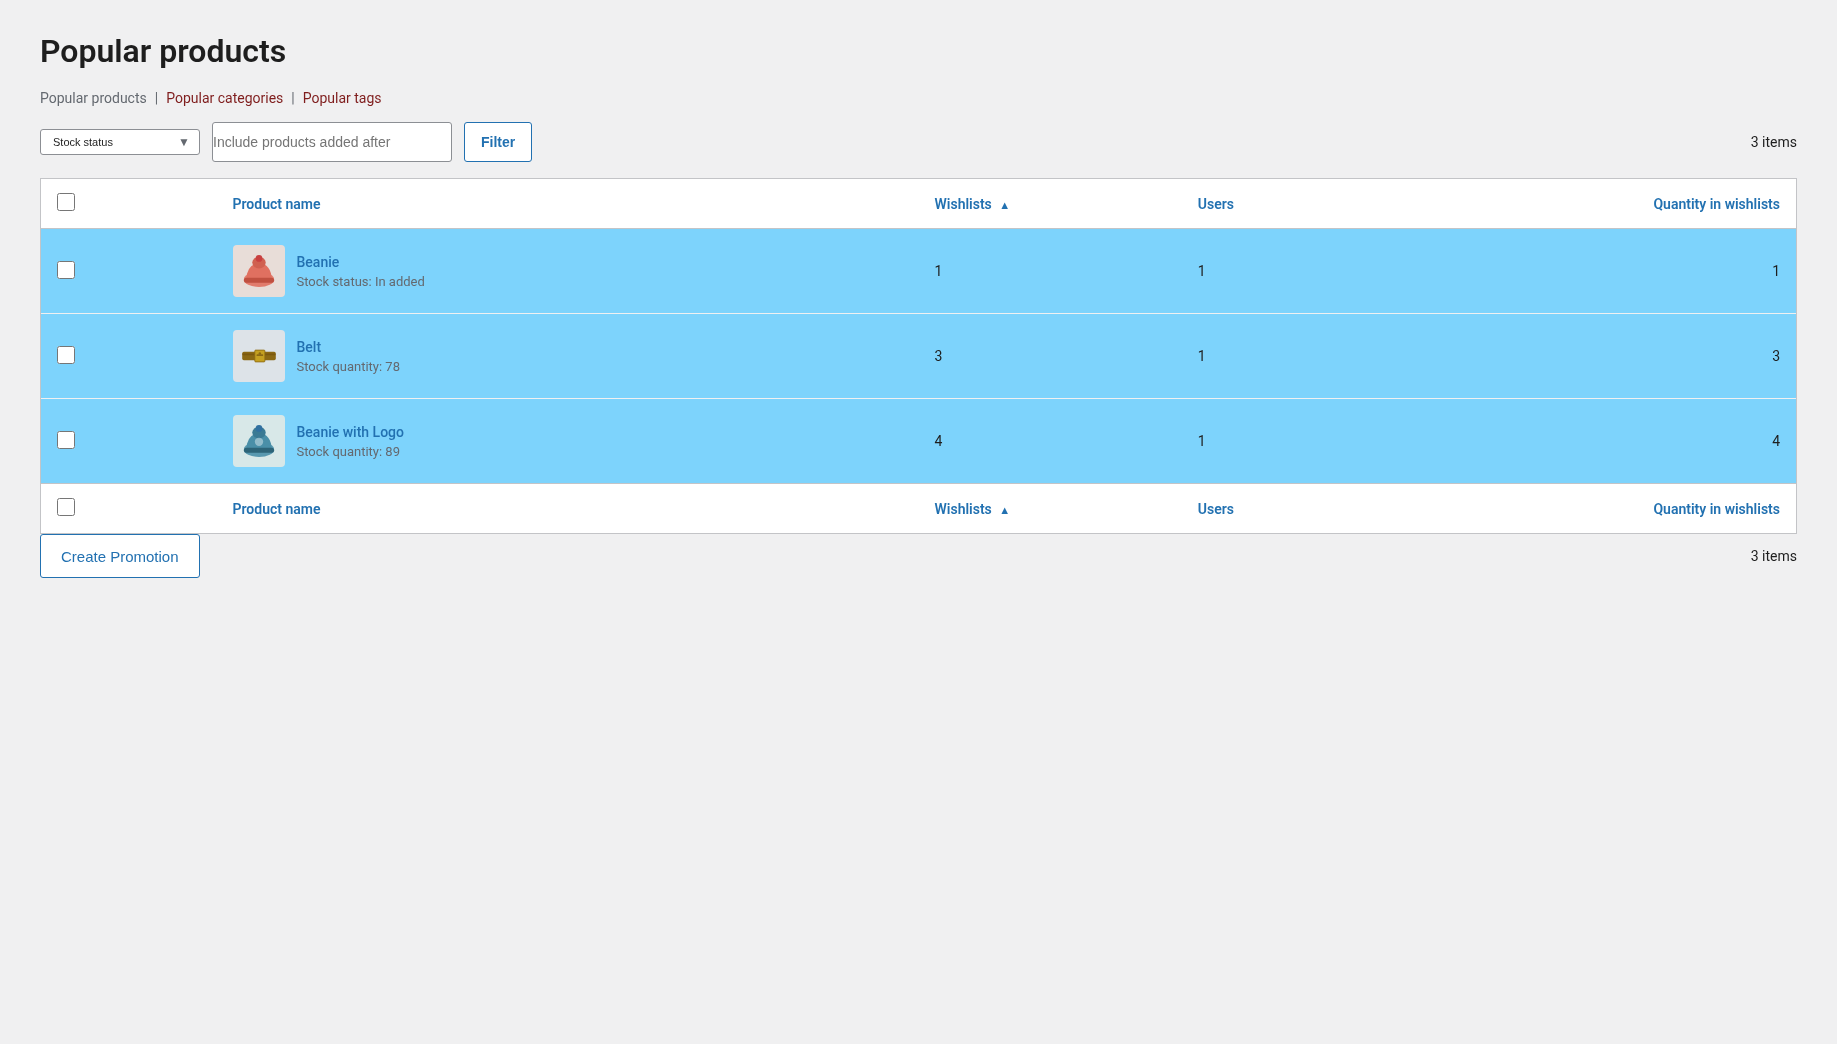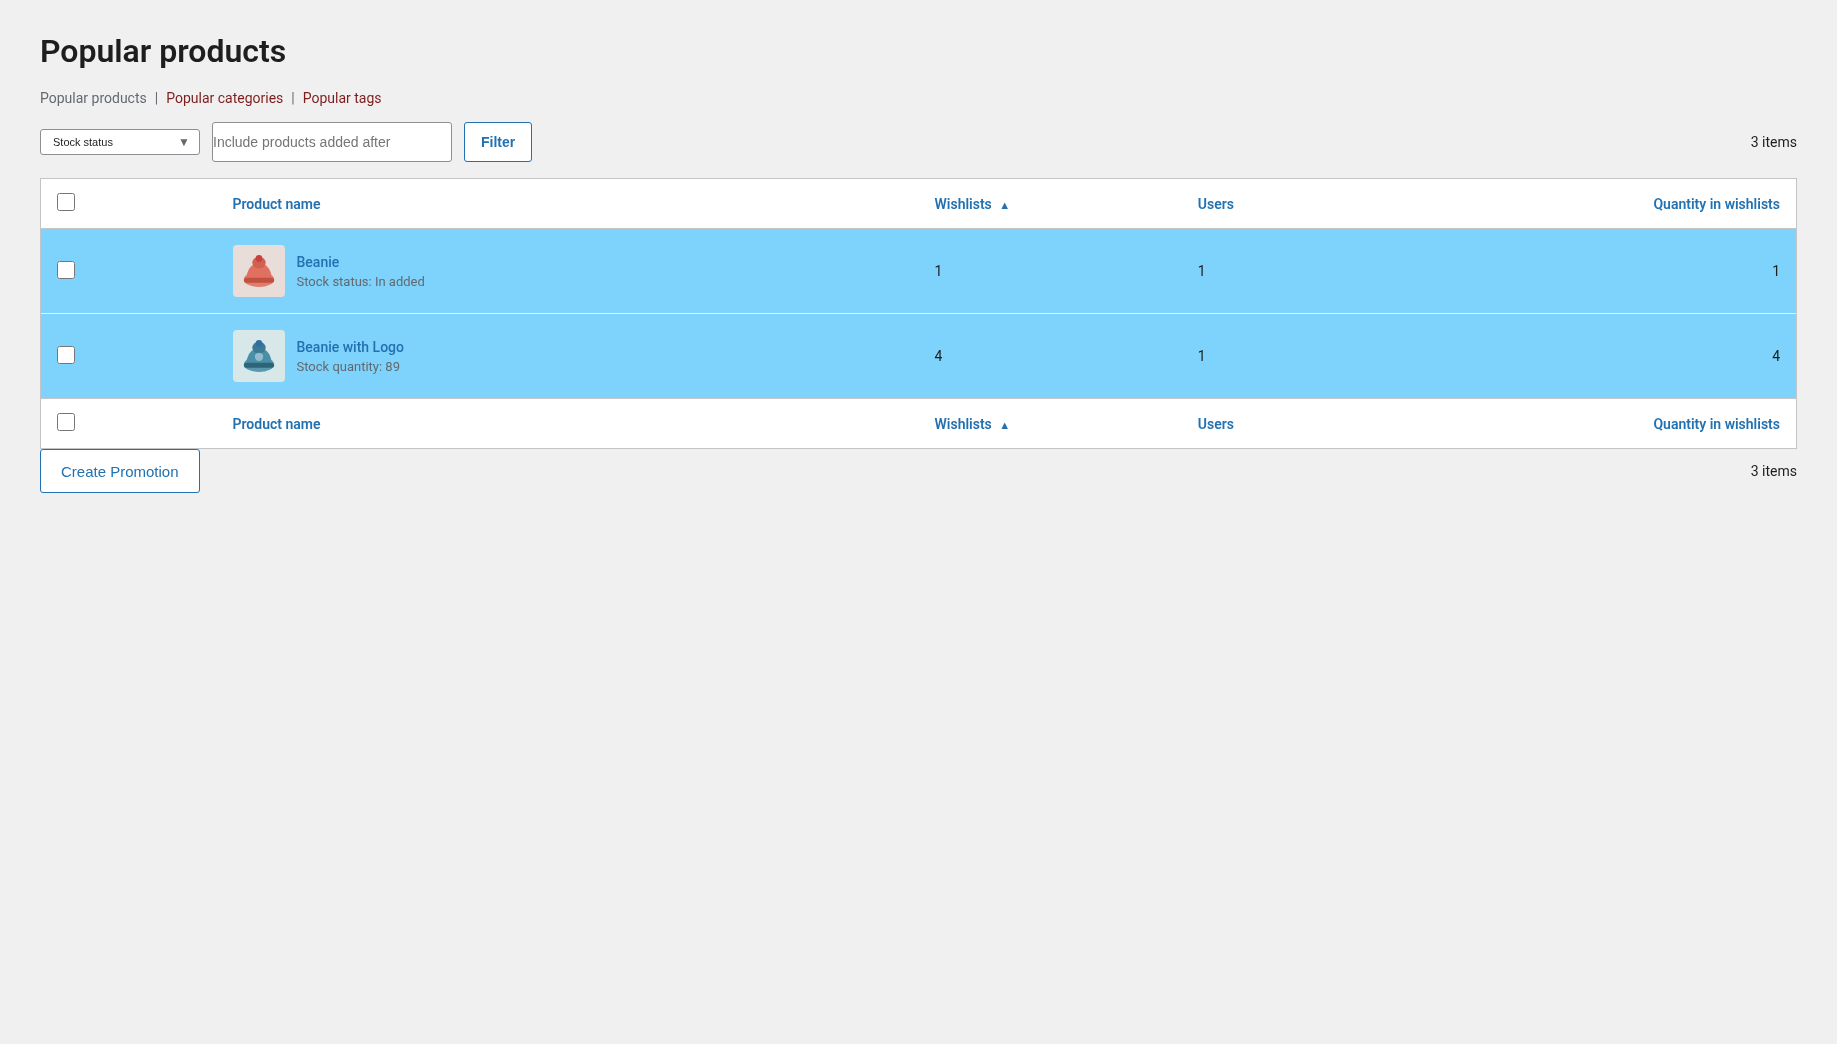--- a/index.html
+++ b/index.html
@@ -306,20 +306,45 @@
       <td class="col-wishlists">1</td>
       <td class="col-users">1</td>
       <td class="col-quantity">1</td>
     </tr>
         <tr>
       <td class="col-check">
         <input type="checkbox" class="checkbox" style="">
       </td>
       <td>
         <div class="product-cell">
+          <div class="product-thumbnail thumb-belt">
+            <svg viewBox="0 0 50 50" width="42" height="42" xmlns="http://www.w3.org/2000/svg">
+      <rect x="5" y="20" width="40" height="10" rx="2" fill="#8B6914"></rect>
+      <rect x="5" y="22" width="40" height="2" rx="1" fill="#6B4A0A" opacity="0.5"></rect>
+      <rect x="20" y="18" width="12" height="14" rx="1" fill="#C4A020" stroke="#8B6914" stroke-width="1"></rect>
+      <rect x="22" y="23" width="8" height="2" rx="1" fill="#8B6914"></rect>
+      <circle cx="26" cy="22" r="1.5" fill="#8B6914"></circle>
+    </svg>
+          </div>
+          <div class="product-info">
+            <div class="product-name">Belt</div>
+            <div class="product-meta">Stock quantity: 78</div>
+          </div>
+        </div>
+      </td>
+      <td class="col-wishlists">3</td>
+      <td class="col-users">1</td>
+      <td class="col-quantity">3</td>
+    </tr>
+        <tr>
+      <td class="col-check">
+        <input type="checkbox" class="checkbox" style="">
+      </td>
+      <td>
+        <div class="product-cell">
           <div class="product-thumbnail thumb-beanie-logo">
             <svg viewBox="0 0 50 50" width="42" height="42" xmlns="http://www.w3.org/2000/svg">
       <ellipse cx="25" cy="35" rx="18" ry="9" fill="#4a8fa8" opacity="0.9"></ellipse>
       <path d="M10,35 Q10,18 25,15 Q40,18 40,35" fill="#4a8fa8"></path>
       <ellipse cx="25" cy="15" rx="8" ry="7" fill="#3a7a94"></ellipse>
       <rect x="7" y="33" width="36" height="6" rx="3" fill="#2d6478"></rect>
       <circle cx="25" cy="10" r="4" fill="#3070a0"></circle>
       <circle cx="25" cy="26" r="5" fill="#fff" opacity="0.4"></circle>
     </svg>
           </div>

